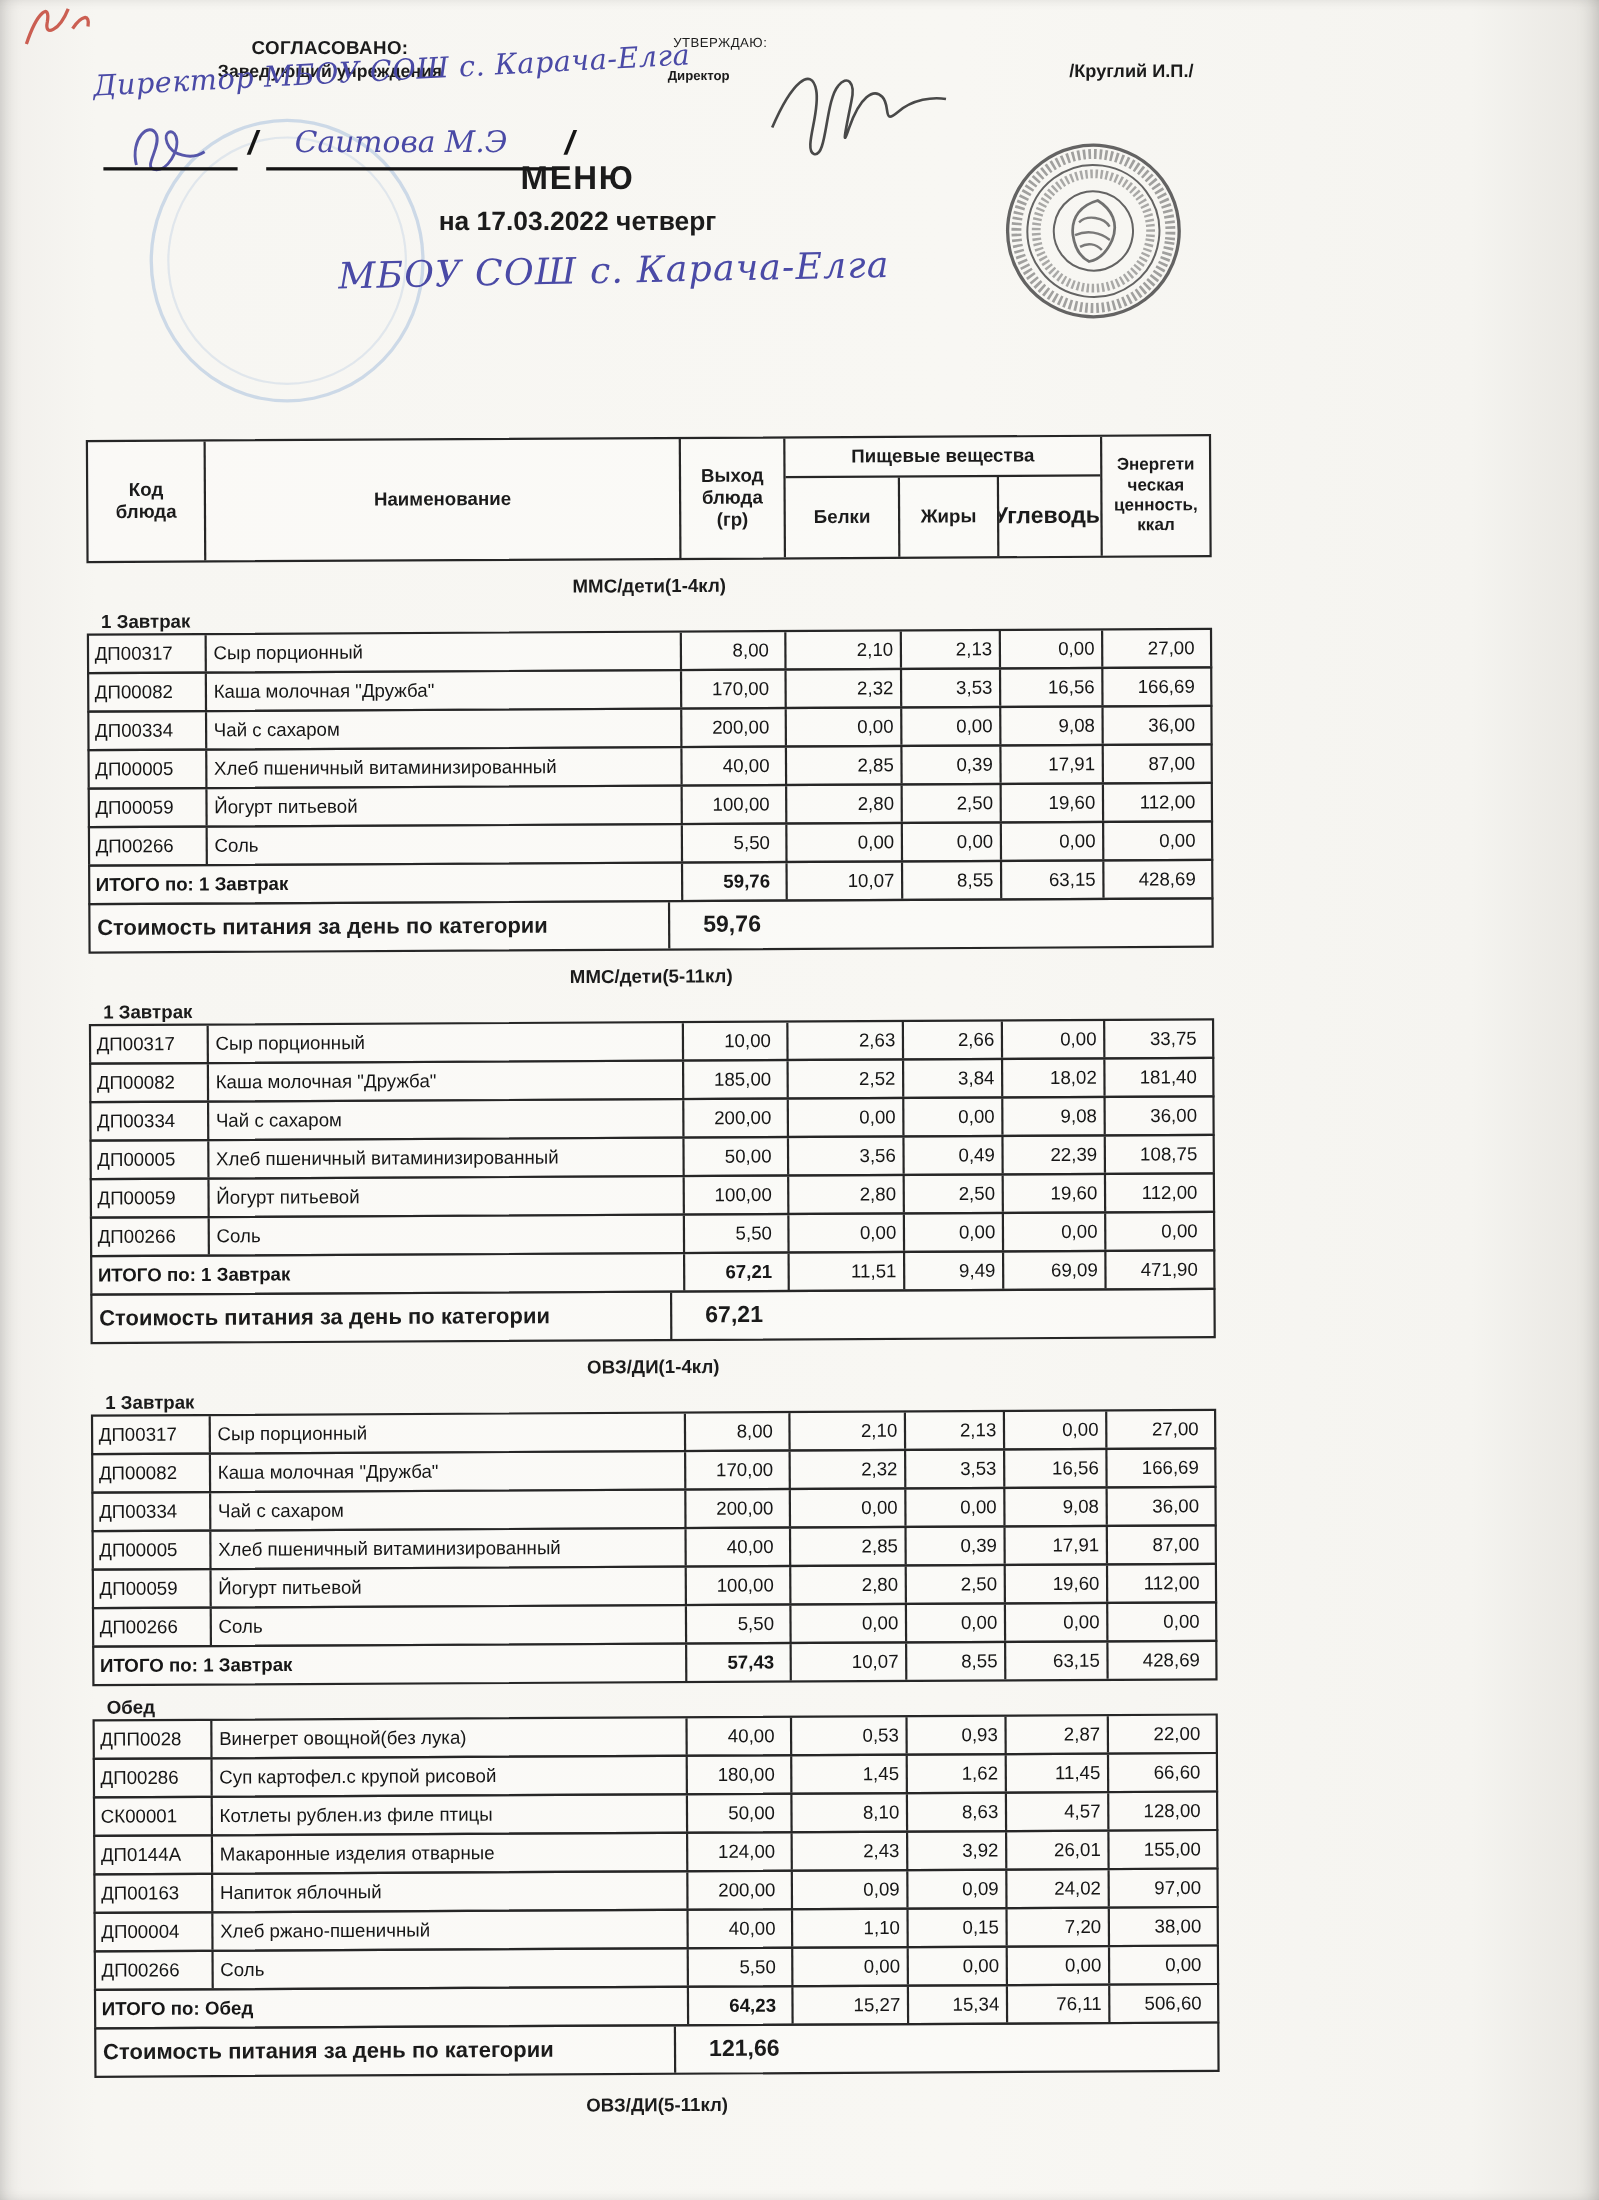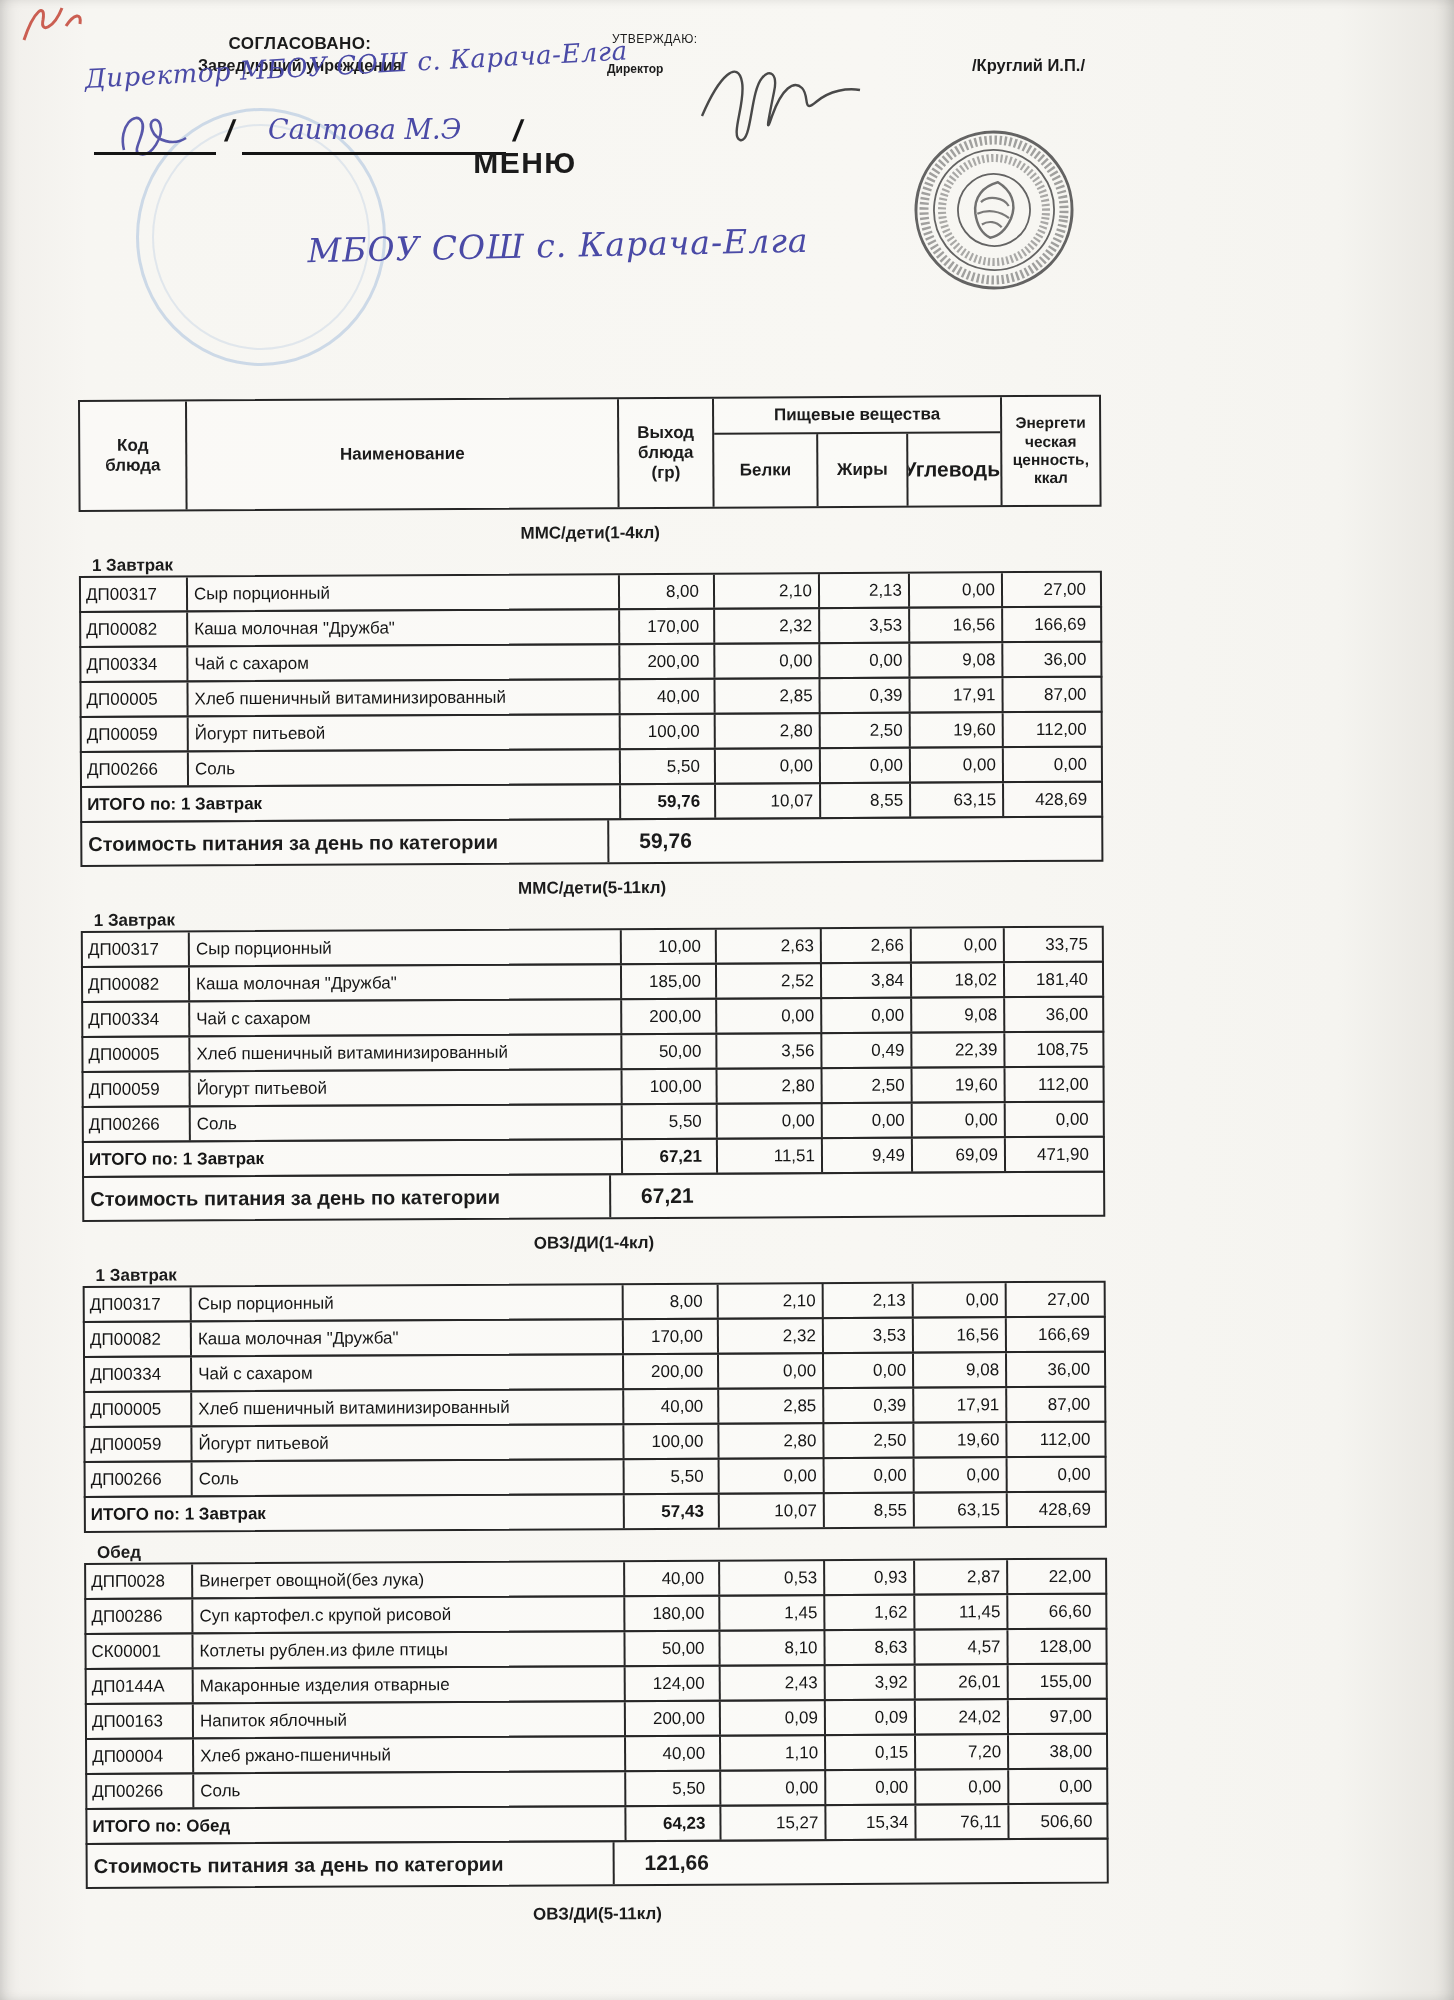--- a/index.html
+++ b/index.html
@@ -103,20 +103,21 @@
     <circle cx="84" cy="84" r="78" fill="none" stroke="#3e3e3e" stroke-width="3" opacity=".8"></circle>
     <circle cx="84" cy="84" r="70" fill="none" stroke="#4a4a4a" stroke-width="9" stroke-dasharray="2.4 2.6" opacity=".5"></circle>
     <circle cx="84" cy="84" r="60" fill="none" stroke="#3e3e3e" stroke-width="1.8" opacity=".8"></circle>
     <circle cx="84" cy="84" r="52" fill="none" stroke="#4a4a4a" stroke-width="8" stroke-dasharray="2.2 2.4" opacity=".45"></circle>
     <circle cx="84" cy="84" r="36" fill="none" stroke="#3e3e3e" stroke-width="1.8" opacity=".8"></circle>
     <path d="M84,56 C70,62 62,74 66,90 C70,104 78,110 84,112 C90,110 98,104 102,90 C106,74 98,62 84,56 Z" fill="none" stroke="#444" stroke-width="2.5" opacity=".75"></path>
     <path d="M70,78 C76,70 92,70 98,78 M68,90 C78,84 90,84 100,90 M74,100 C80,95 88,95 94,100" fill="none" stroke="#444" stroke-width="2.2" opacity=".7"></path>
   </svg>
 
   <div class="abs menu-title">МЕНЮ</div>
+  <div class="abs menu-date">на 17.03.2022  четверг</div>
   <div class="abs hw menu-school">МБОУ СОШ с. Карача-Елга</div>
 </div>
 
 <div class="sheet">
 
   <div class="thead">
     <div class="th c-code">Код
 блюда</div>
     <div class="th c-name">Наименование</div>
     <div class="th c-out">Выход

